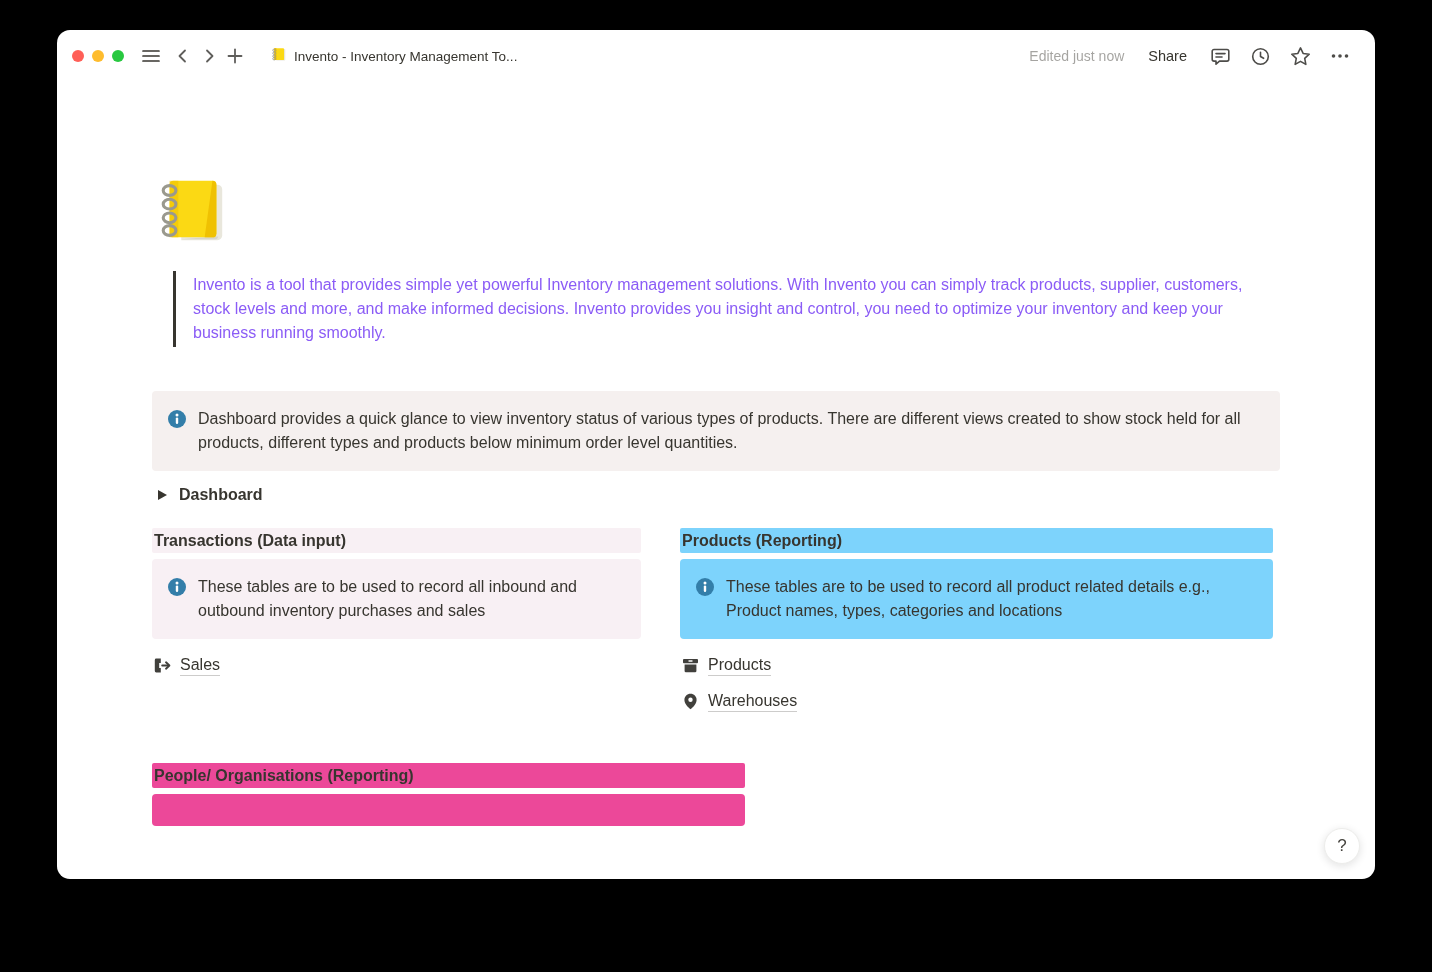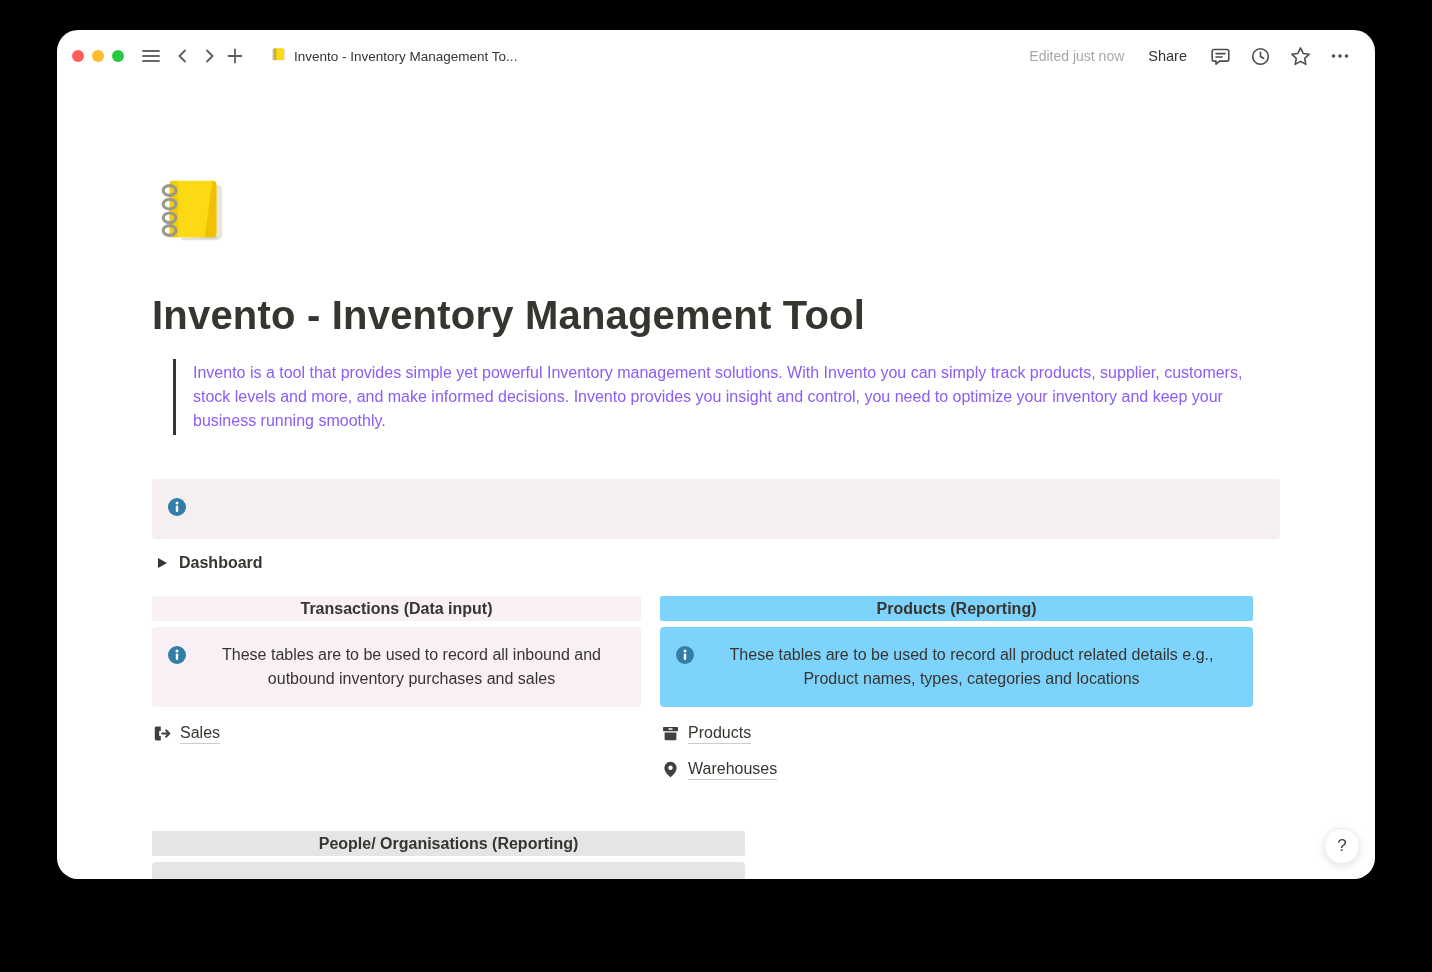--- a/index.html
+++ b/index.html
@@ -1,20 +1,20 @@
 <!DOCTYPE html>
 <html><head>
 <meta charset="utf-8">
 <style>
   * { margin:0; padding:0; box-sizing:border-box; }
   html,body { width:1432px; height:972px; background:#000; font-family:"Liberation Sans","DejaVu Sans",sans-serif; }
 
   .window {
     position:absolute; left:57px; top:30px; width:1318px; height:849px;
-    background:#fff; border-radius:21px; overflow:hidden;
+    background:#fff; border-radius:13px; overflow:hidden;
   }
 
   
   .titlebar { height:52px; display:flex; align-items:center; padding:0 22px 0 10px; }
   .traffic { display:flex; gap:8px; margin-right:14px; padding-left:5px; }
   .light { width:12px; height:12px; border-radius:50%; }
   .light.red { background:#FF5F57; }
   .light.yellow { background:#FEBC2E; }
   .light.green { background:#28C840; }
   .tb-icon { display:flex; align-items:center; justify-content:center; width:26px; height:26px; border-radius:4px; cursor:pointer; }
@@ -34,30 +34,30 @@
            font-size:16px; line-height:24px; color:#8b5cf6; }
 
   .callout { display:flex; gap:12px; padding:16px; border-radius:4px; font-size:16px; line-height:24px; color:#37352F; }
   .callout .ico { flex:0 0 auto; margin-top:3px; }
   .callout-main { margin-top:44px; background:#F5F0EF; }
 
   .toggle-row { margin-top:12px; display:flex; align-items:center; gap:12px; padding:3px 2px; cursor:pointer; }
   .tri { width:0; height:0; border-left:9px solid #37352F; border-top:5.5px solid transparent; border-bottom:5.5px solid transparent; margin-left:4px; }
   .toggle-label { font-size:16px; font-weight:700; color:#37352F; }
 
-  .cols { display:flex; gap:19px; margin-top:21px; align-items:flex-start;text-align:center; }
+  .cols { display:flex; gap:39px; margin-top:21px; align-items:flex-start; }
   .col-l { width:489px; flex:0 0 489px; }
   .col-r { width:593px; flex:0 0 593px; }
 
   .card-header { padding:4px 2px 3px 2px; font-size:16px; font-weight:700; color:#37352F; border-radius:2px; }
   .card-callout { margin-top:6px; }
   .bg-pink   { background:#F8F0F4; }
   .bg-green  { background:#7dd3fc; }
   .bg-yellow { background:#FBF3DB; }
-  .bg-orange { background:#e5e5e5; }
+  .bg-orange { background:#ec4899; }
 
   .links { margin-top:11px; }
   .link-row { display:flex; align-items:center; gap:9px; padding:4px 2px; margin-bottom:6px; cursor:pointer; }
   .link-row .ico { flex:0 0 auto; display:flex; }
   .link-text { font-size:16px; font-weight:500; color:#37352F; border-bottom:1px solid rgba(55,53,47,0.25); line-height:21px; }
 
   .row2 { margin-top:41px; }
 
   .help-btn {
     position:absolute; right:15px; bottom:15px; width:36px; height:36px; border-radius:50%;
@@ -170,32 +170,32 @@
         <rect x="18" y="9" width="9" height="58" fill="#EFC000" style="opacity:0.55"></rect>
         <g fill="none" stroke="#9A998E" stroke-width="3.2">
           <ellipse cx="18" cy="19" rx="6.5" ry="5"></ellipse>
           <ellipse cx="18" cy="33" rx="6.5" ry="5"></ellipse>
           <ellipse cx="18" cy="47" rx="6.5" ry="5"></ellipse>
           <ellipse cx="18" cy="60" rx="6.5" ry="5"></ellipse>
         </g>
       </svg>
     </div>
 
-    <h1 class="page-title">Invento - Inventory Management Tool</h1>
 
     <div class="quote">Invento is a tool that provides simple yet powerful Inventory management solutions. With Invento you can simply track products, supplier, customers, stock levels and more, and make informed decisions. Invento provides you insight and control, you need to optimize your inventory and keep your business running smoothly.</div>
 
     <div class="callout callout-main">
       <span class="ico">
         <svg width="18" height="18" viewBox="0 0 18 18">
             <circle cx="9" cy="9" r="9" fill="#337EA9"></circle>
             <circle cx="9" cy="4.9" r="1.5" fill="#fff"></circle>
             <rect x="7.8" y="7.4" width="2.4" height="6.6" rx="1.2" fill="#fff"></rect>
           </svg>
       </span>
+      <span>Dashboard provides a quick glance to view inventory status of various types of products. There are different views created to show stock held for all products, different types and products below minimum order level quantities.</span>
     </div>
 
     <div class="toggle-row">
       <span class="tri"></span>
       <span class="toggle-label">Dashboard</span>
     </div>
 
     <div class="cols">
       <div class="col-l">
         <div class="card-header bg-pink">Transactions (Data input)</div>

